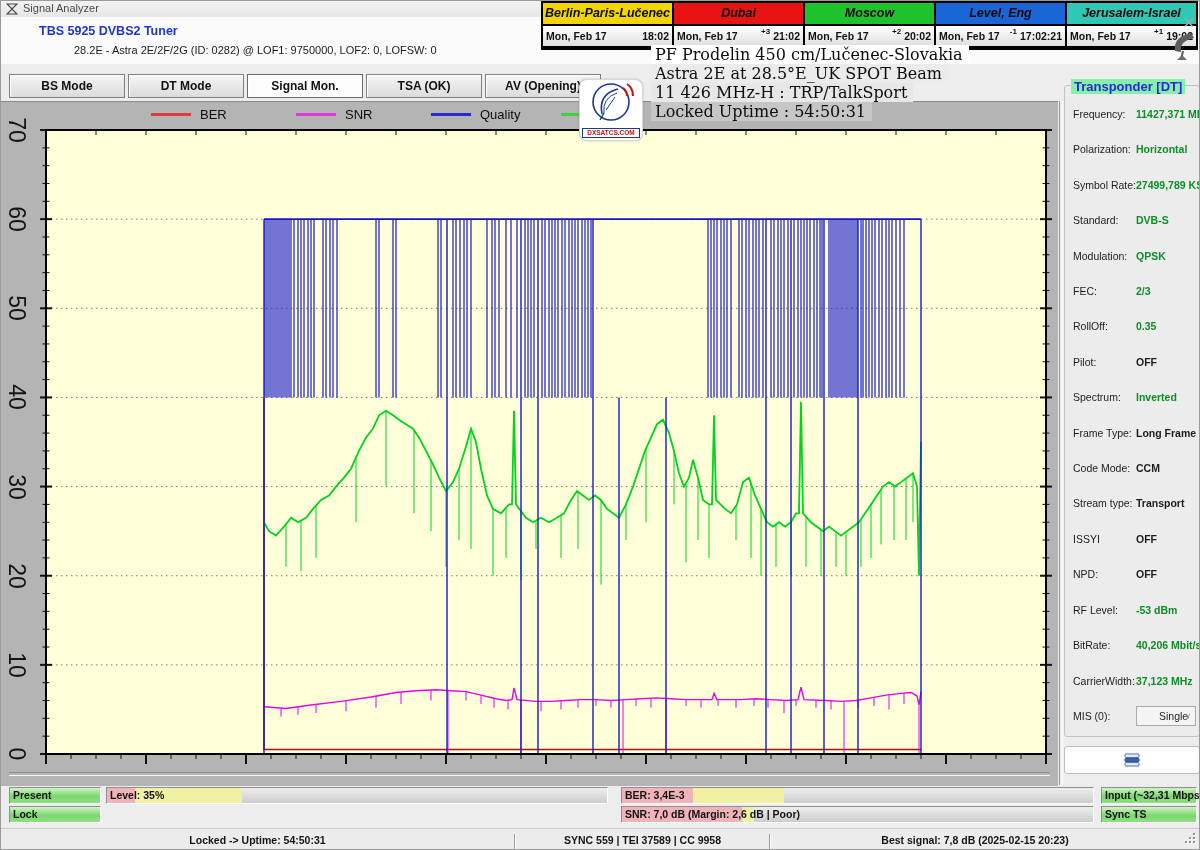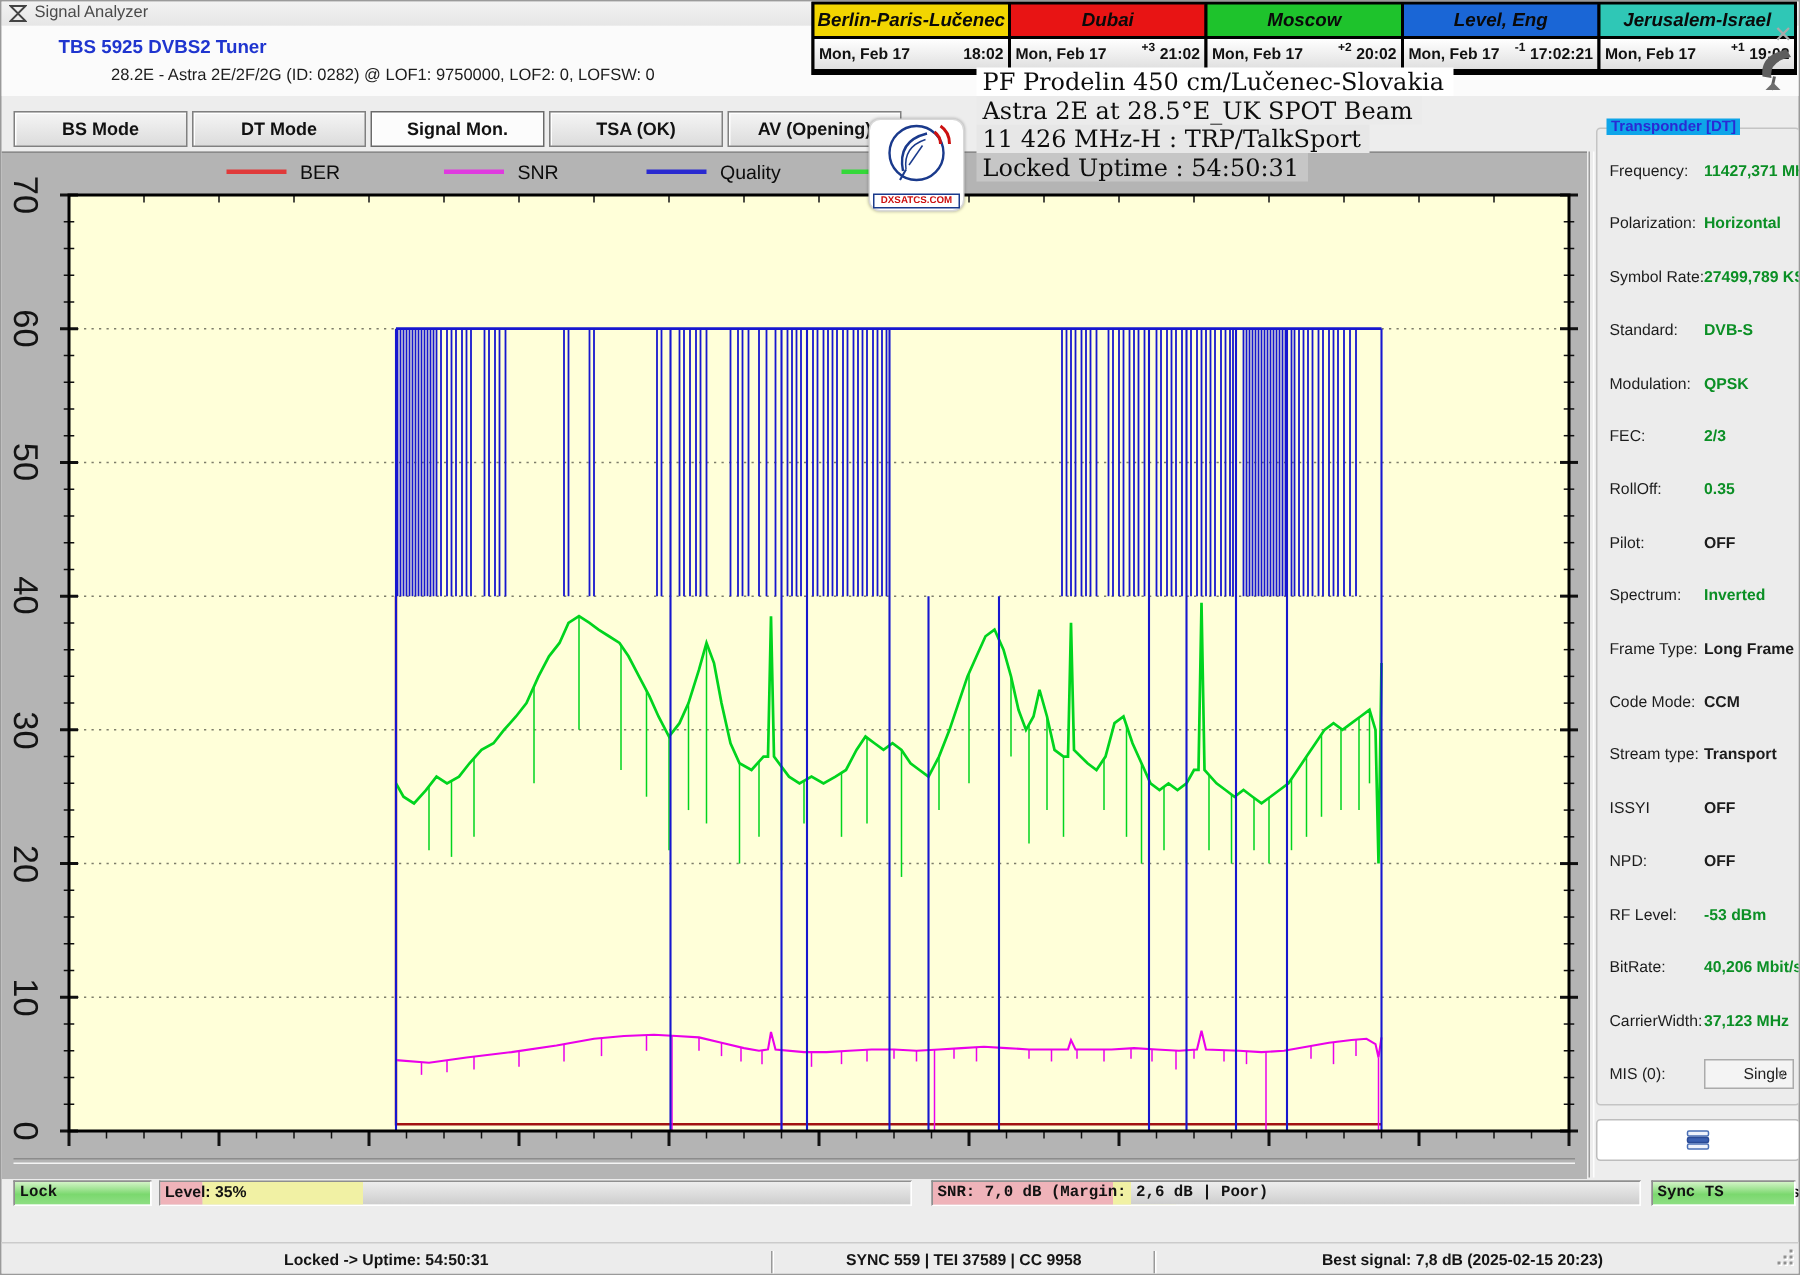--- a/index.html
+++ b/index.html
@@ -38,32 +38,32 @@
   #legend{left:0;top:5px;width:1057px;height:20px;}
   .leg-item{position:absolute;top:0;display:flex;align-items:center;gap:9px;}
   .leg-line{width:40px;height:3px;}
   .leg-label{font-size:13px;color:#0d0d0d;}
   .ylab{position:absolute;left:-6px;width:44px;height:28px;line-height:28px;text-align:center;transform:rotate(90deg);font-size:23px;color:#141414;}
   #chart-svg{position:absolute;left:0;top:0;}
   #chart-sep{left:8px;top:670px;width:1041px;height:2px;border-top:1px solid #8c8c8c;border-bottom:1px solid #f4f4f4;}
   #right-groove{left:1058px;top:100px;width:2px;height:684px;border-left:1px solid #9a9a9a;border-right:1px solid #fdfdfd;}
   
   #tp-panel{left:1063px;top:84px;width:134px;height:650px;border:1px solid #c4c4c4;border-radius:3px;background:#ececec;}
-  #tp-title{position:absolute;top:-7px;left:6px;background:#0ea5e9;padding:0 3px;font-size:10px;font-weight:bold;color:#2a2ad4;}
-  #tp-fields{position:absolute;left:0;top:14px;right:0;bottom:10px;display:flex;flex-direction:column;justify-content:space-between;padding:6px 0 2px 8px;text-align:center;}
+  #tp-title{position:absolute;top:-7px;left:6px;background:#86efac;padding:0 3px;font-size:13px;font-weight:bold;color:#2a2ad4;}
+  #tp-fields{position:absolute;left:0;top:14px;right:0;bottom:10px;display:flex;flex-direction:column;justify-content:space-between;padding:6px 0 2px 8px;}
   .tp-row{position:relative;height:16px;}
   .tp-label{position:absolute;left:0;top:2px;font-size:10.5px;color:#1c1c1c;white-space:nowrap;}
   .tp-value{position:absolute;left:63px;top:2px;font-size:10.5px;font-weight:bold;color:#1c1c1c;white-space:nowrap;}
   .tp-value.green{color:#0b8f25;}
   .tp-select{position:absolute;left:63px;top:-2px;width:60px;height:20px;background:#f4f4f4;border:1px solid #ababab;font-size:10.5px;color:#222;line-height:18px;padding-left:22px;box-sizing:border-box;}
   .tp-select .chev{position:absolute;right:4px;top:0;color:#8a8a8a;font-size:9px;line-height:18px;}
   #save-btn{left:1063px;top:745px;width:134px;height:26px;background:#fff;border:1px solid #bdbdbd;border-radius:3px;display:flex;align-items:center;justify-content:center;cursor:default;}
   
   .bars-row{left:0;width:1200px;height:17px;}
-  #bars-row-0{top:786px;} #bars-row-1{top:786px;font-family:Liberation Mono, monospace;}
+  #bars-row-0{top:786px;} #bars-row-1{top:805px;}
   .sbar{position:absolute;top:0;height:17px;box-sizing:border-box;border:1px solid #8f8f8f;border-bottom-color:#fff;border-right-color:#fff;overflow:visible;}
   .sbar-green{background:linear-gradient(#d2f3c6,#7bd86e 55%,#8fdf84);}
   .sbar-meter{background:linear-gradient(#ededed,#cdcdcd);}
   .seg{position:absolute;top:0;bottom:0;}
   .sbar-label{position:absolute;left:3px;top:1px;font-size:10.5px;font-weight:bold;color:#121212;white-space:nowrap;}
   
   #statusbar{left:0;top:827px;width:1200px;height:23px;background:#ececec;border-top:1px solid #cbcbcb;display:flex;align-items:center;}
   .sb-sec{height:23px;line-height:23px;text-align:center;font-size:10.5px;font-weight:bold;color:#141414;white-space:nowrap;overflow:hidden;}
   .sb-sep{width:0;height:15px;border-left:1px solid #9a9a9a;border-right:1px solid #fff;margin-top:1px;}
   #grip{right:3px;bottom:4px;width:13px;height:13px;}

